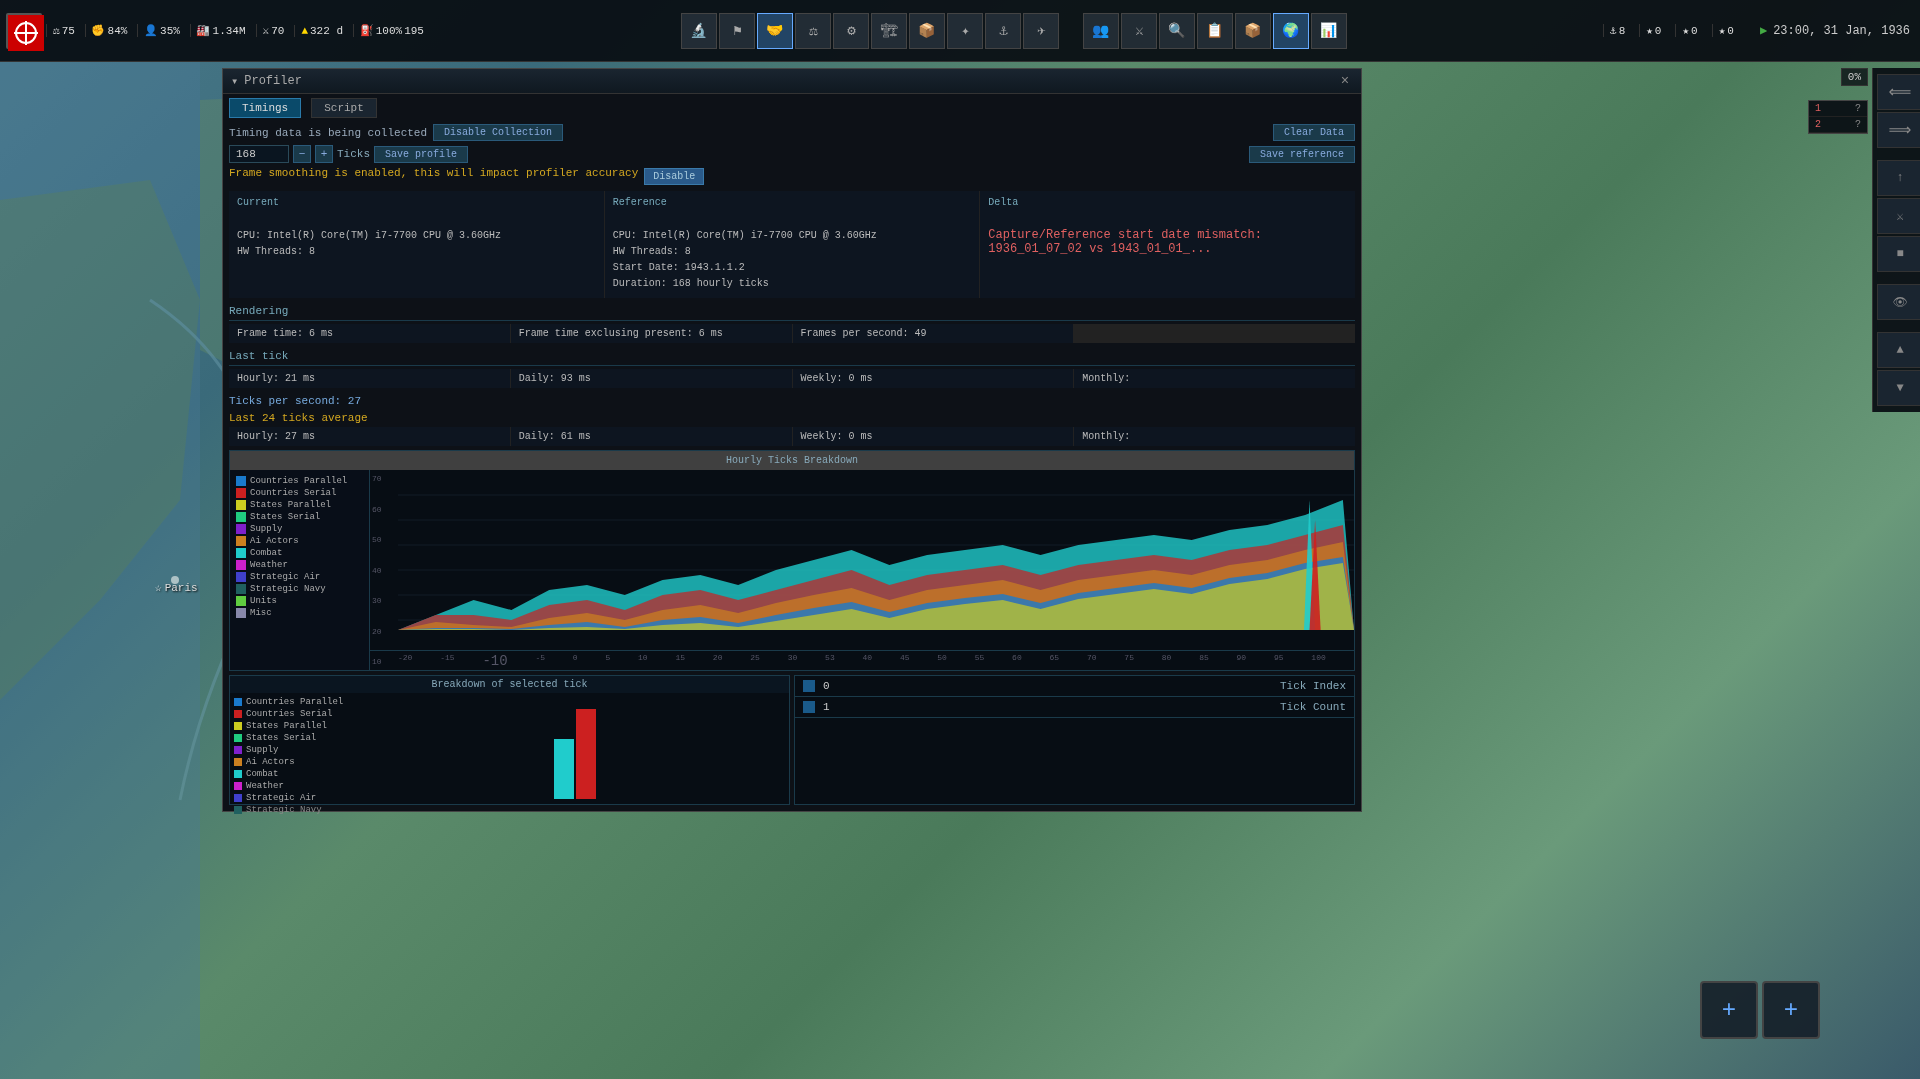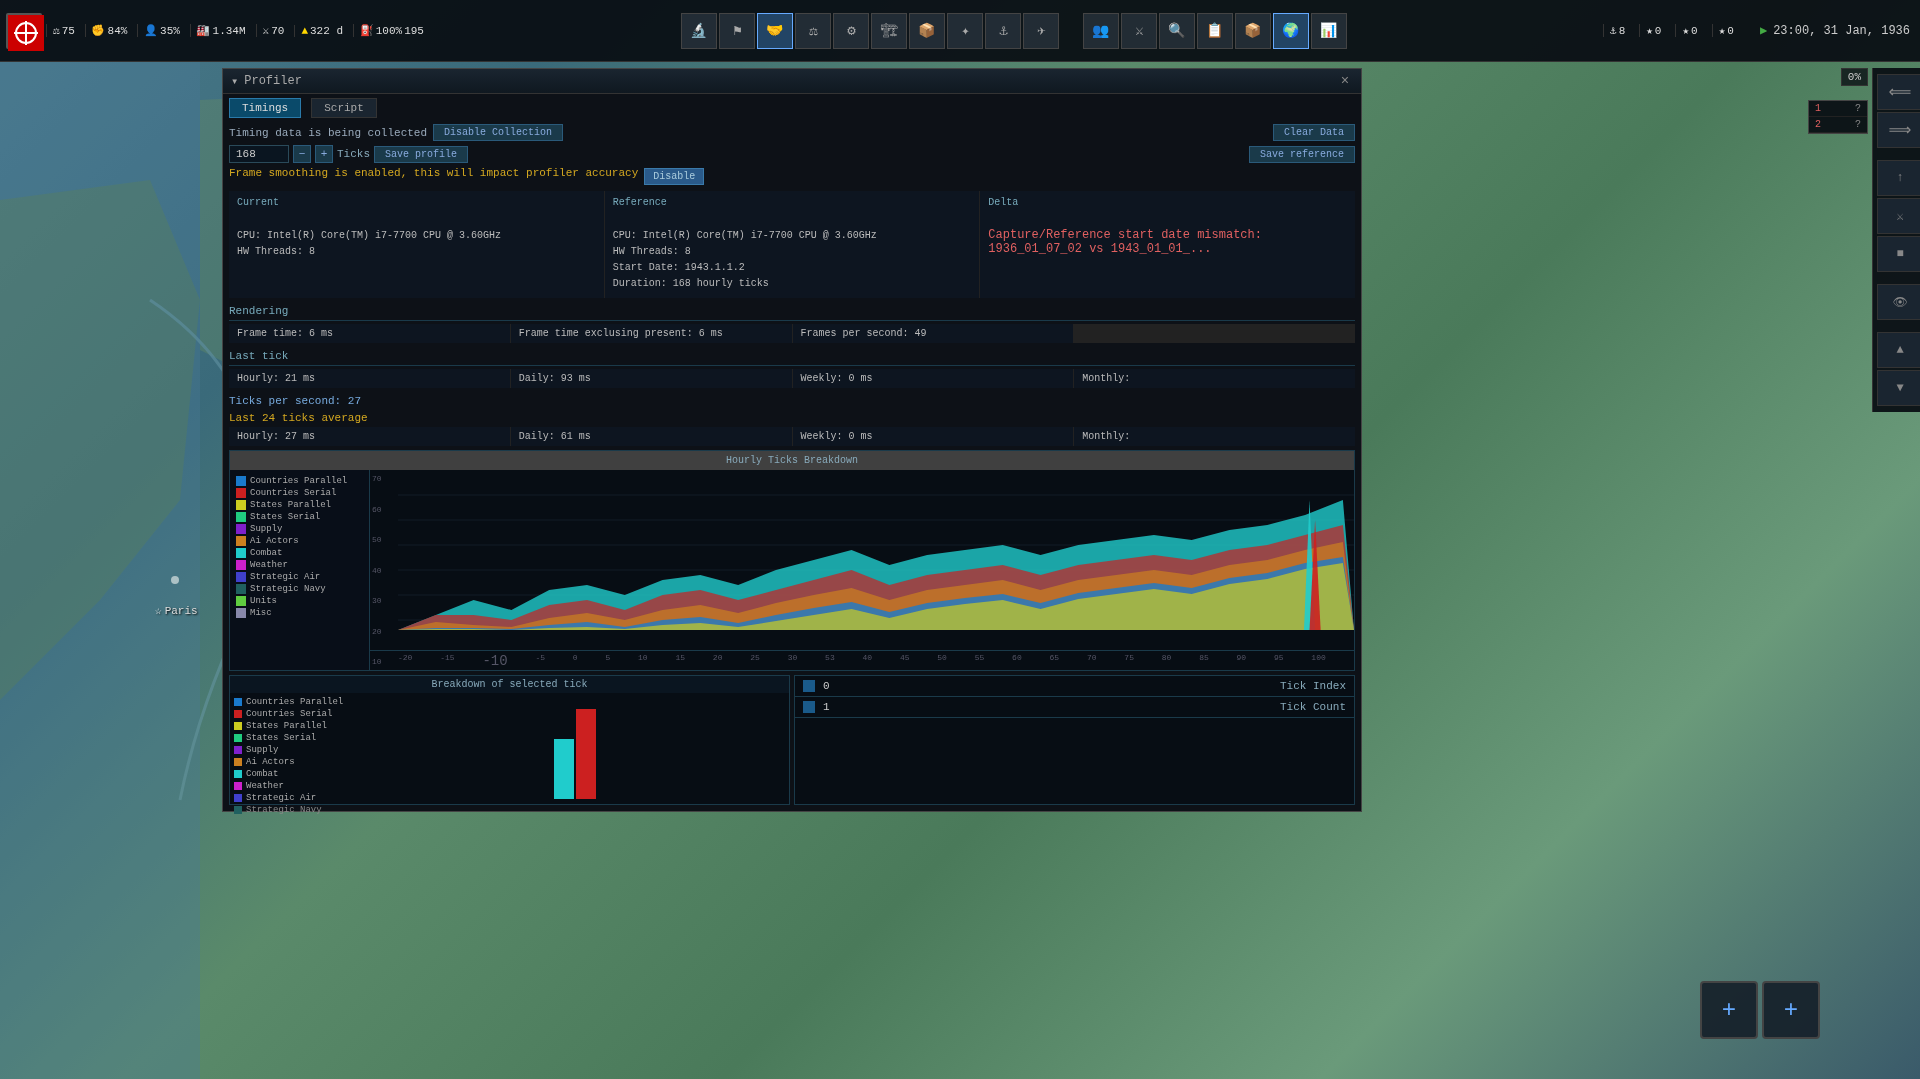--- a/index.html
+++ b/index.html
@@ -838,21 +838,21 @@
         <div class="tick-info-row">
           <div class="tick-info-indicator"></div>
           <span class="tick-info-value">1</span>
           <span class="tick-info-label" style="margin-left:auto">Tick Count</span>
         </div>
       </div>
     </div>
   </div>
 </div>
 
-<div class="city-label" style="left:155px;top:604px;">
+<div class="city-label" style="left:155px;top:581px;">
   <span style="color:#fff;margin-right:3px;">☆</span><span>Paris</span>
 </div>
 <div class="city-label" style="left:462px;top:739px;">
   <span style="color:#fff;margin-right:3px;">☆</span><span>Bern</span>
 </div>
 
 <div style="position:absolute;right:0;top:68px;width:48px;background:rgba(10,15,20,0.95);border-left:1px solid #333;z-index:150;padding:4px 2px;">
   <div class="right-btn" style="font-size:16px">⟸</div>
   <div class="right-btn" style="font-size:16px">⟹</div>
   <div style="height:8px"></div>

